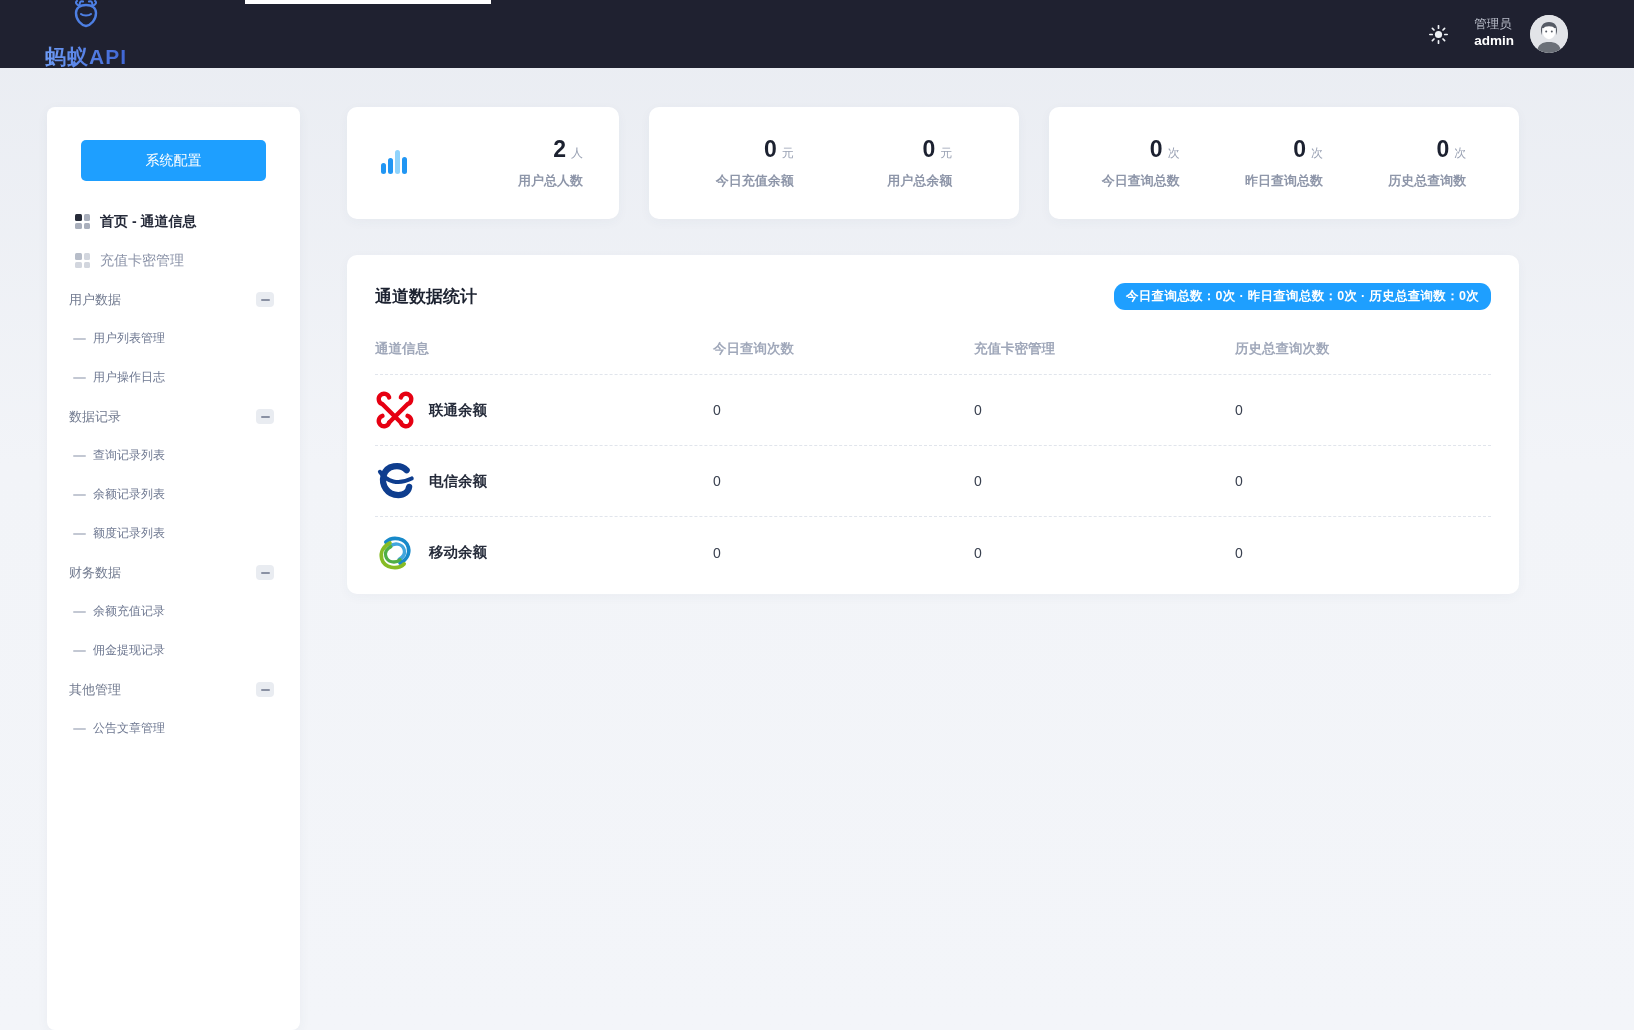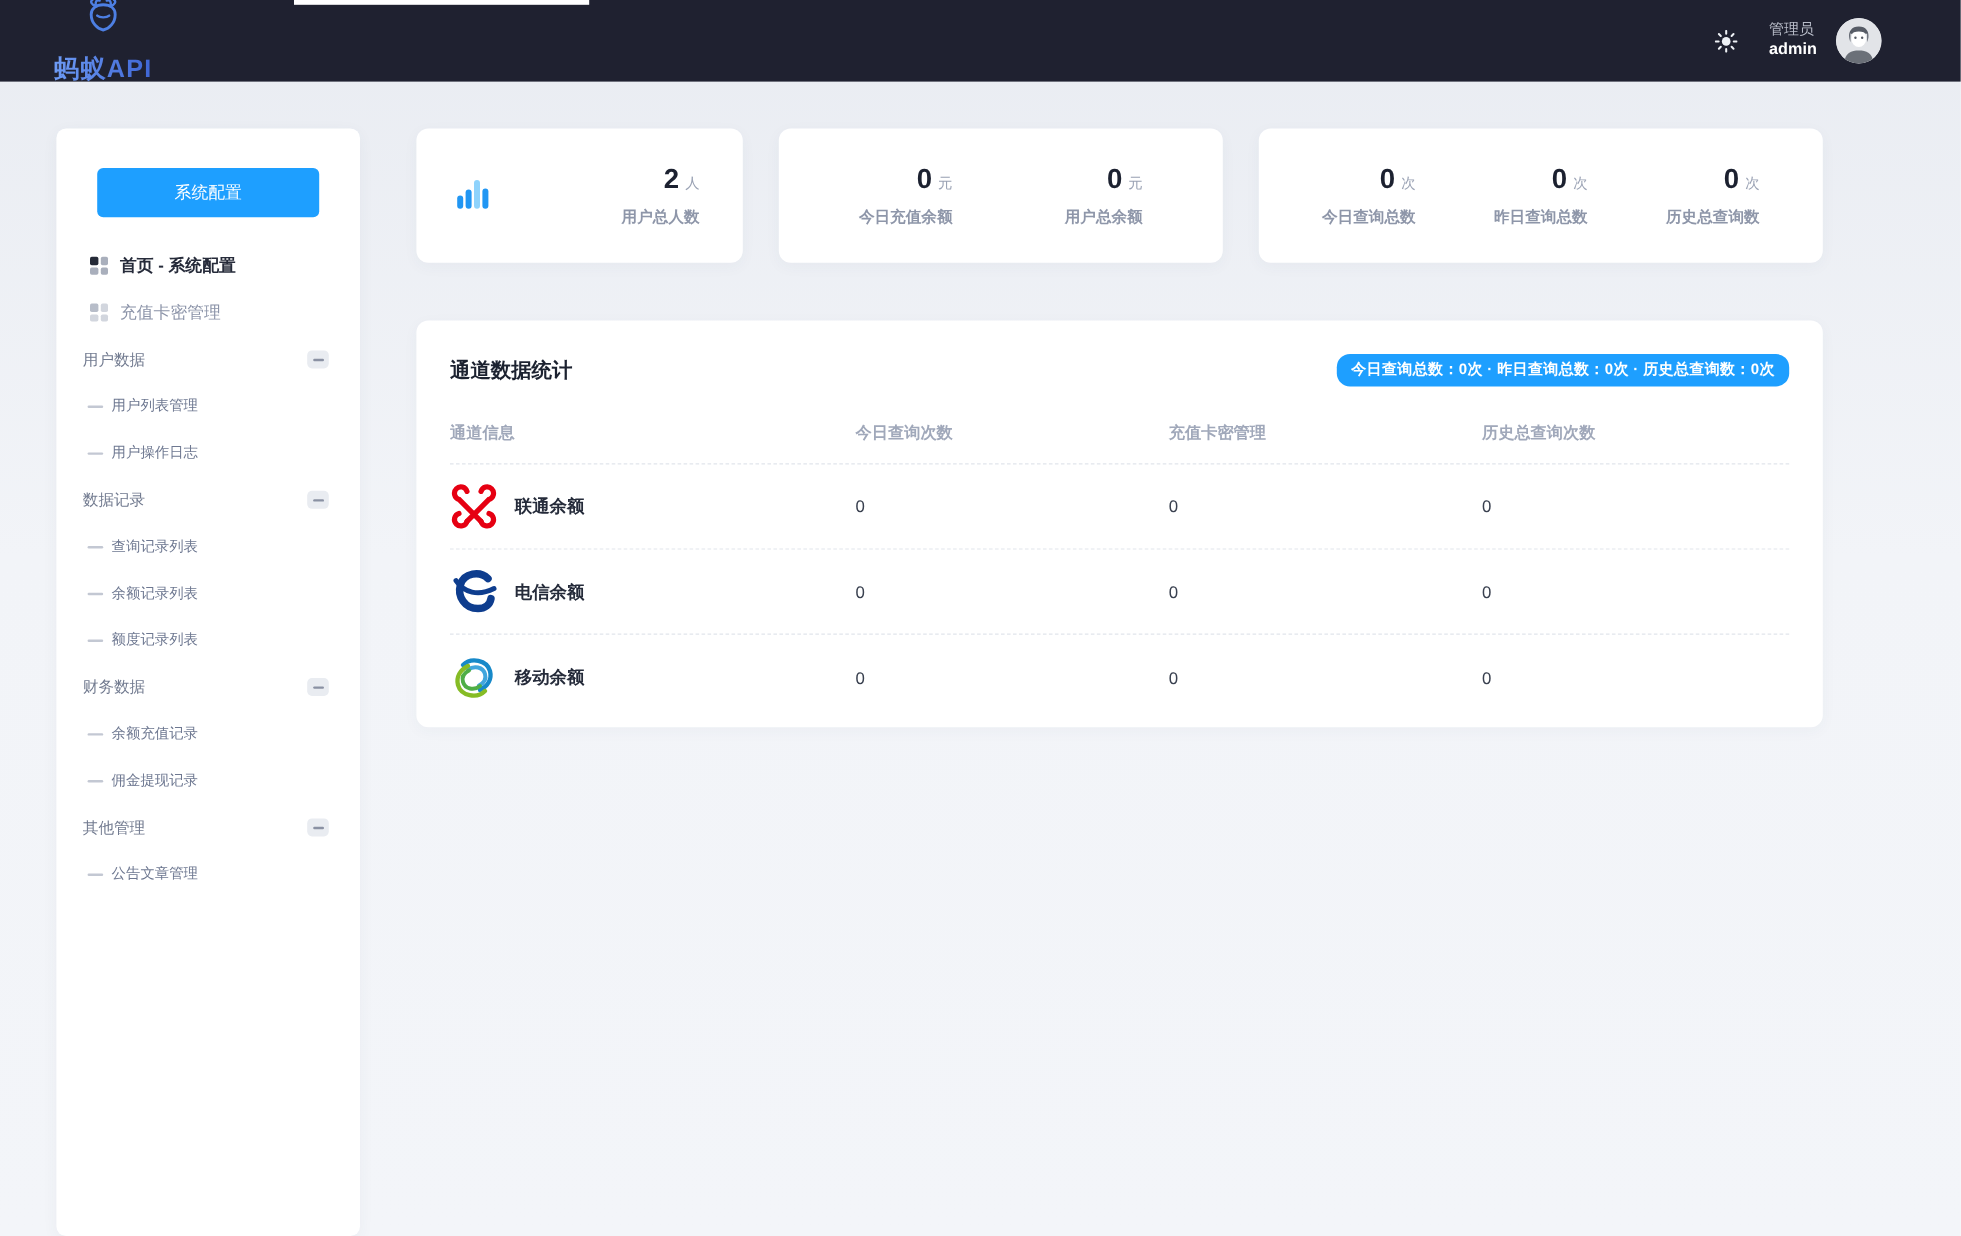--- a/index.html
+++ b/index.html
@@ -70,21 +70,21 @@
   .card-balance { width:370px; justify-content:space-around; padding:0 20px; }
   .card-queries { width:470px; justify-content:space-around; padding:0 20px; }
   .card-users .stat-items { margin-left:auto; }
   .stat { text-align:right; }
   .stat-value { font-size:23px; font-weight:bold; color:#1c2130; }
   .stat-unit { font-size:12px; color:#9aa2b4; font-weight:normal; margin-left:5px; }
   .stat-label { margin-top:9px; font-size:13px; color:#8e96a9; font-weight:bold; }
 
   
   .panel {
-    margin-top:48px; height:339px; background:#fff; border-radius:10px;
+    margin-top:36px; height:339px; background:#fff; border-radius:10px;
     padding:28px 28px 11px; box-shadow:0 3px 12px rgba(62,73,100,.04);
   }
   .panel-head { display:flex; align-items:center; justify-content:space-between; }
   .panel-title { font-size:17px; font-weight:bold; color:#1c2230; }
   .badge {
     background:#1e9fff; color:#fff; font-size:12.5px; font-weight:bold;
     padding:5px 12px; border-radius:11px; letter-spacing:.3px;
   }
   .tbl-head, .tbl-row { display:grid; grid-template-columns:338px 261px 261px auto; align-items:center; }
   .tbl-head { margin-top:30px; padding-bottom:16px; border-bottom:1px dashed #e1e5ec; }
@@ -151,21 +151,21 @@
   <aside class="sidebar">
     <button class="config-btn">系统配置</button>
     <nav class="menu">
         <div class="menu-row menu-link active">
     <span class="grid-icon">
             <span></span>
             <span></span>
             <span></span>
             <span></span>
           </span>
-    <span>首页 - 系统配置</span>
+    <span>首页 - 通道信息</span>
   </div>
         <div class="menu-row menu-link">
     <span class="grid-icon">
             <span></span>
             <span></span>
             <span></span>
             <span></span>
           </span>
     <span>充值卡密管理</span>
   </div>

